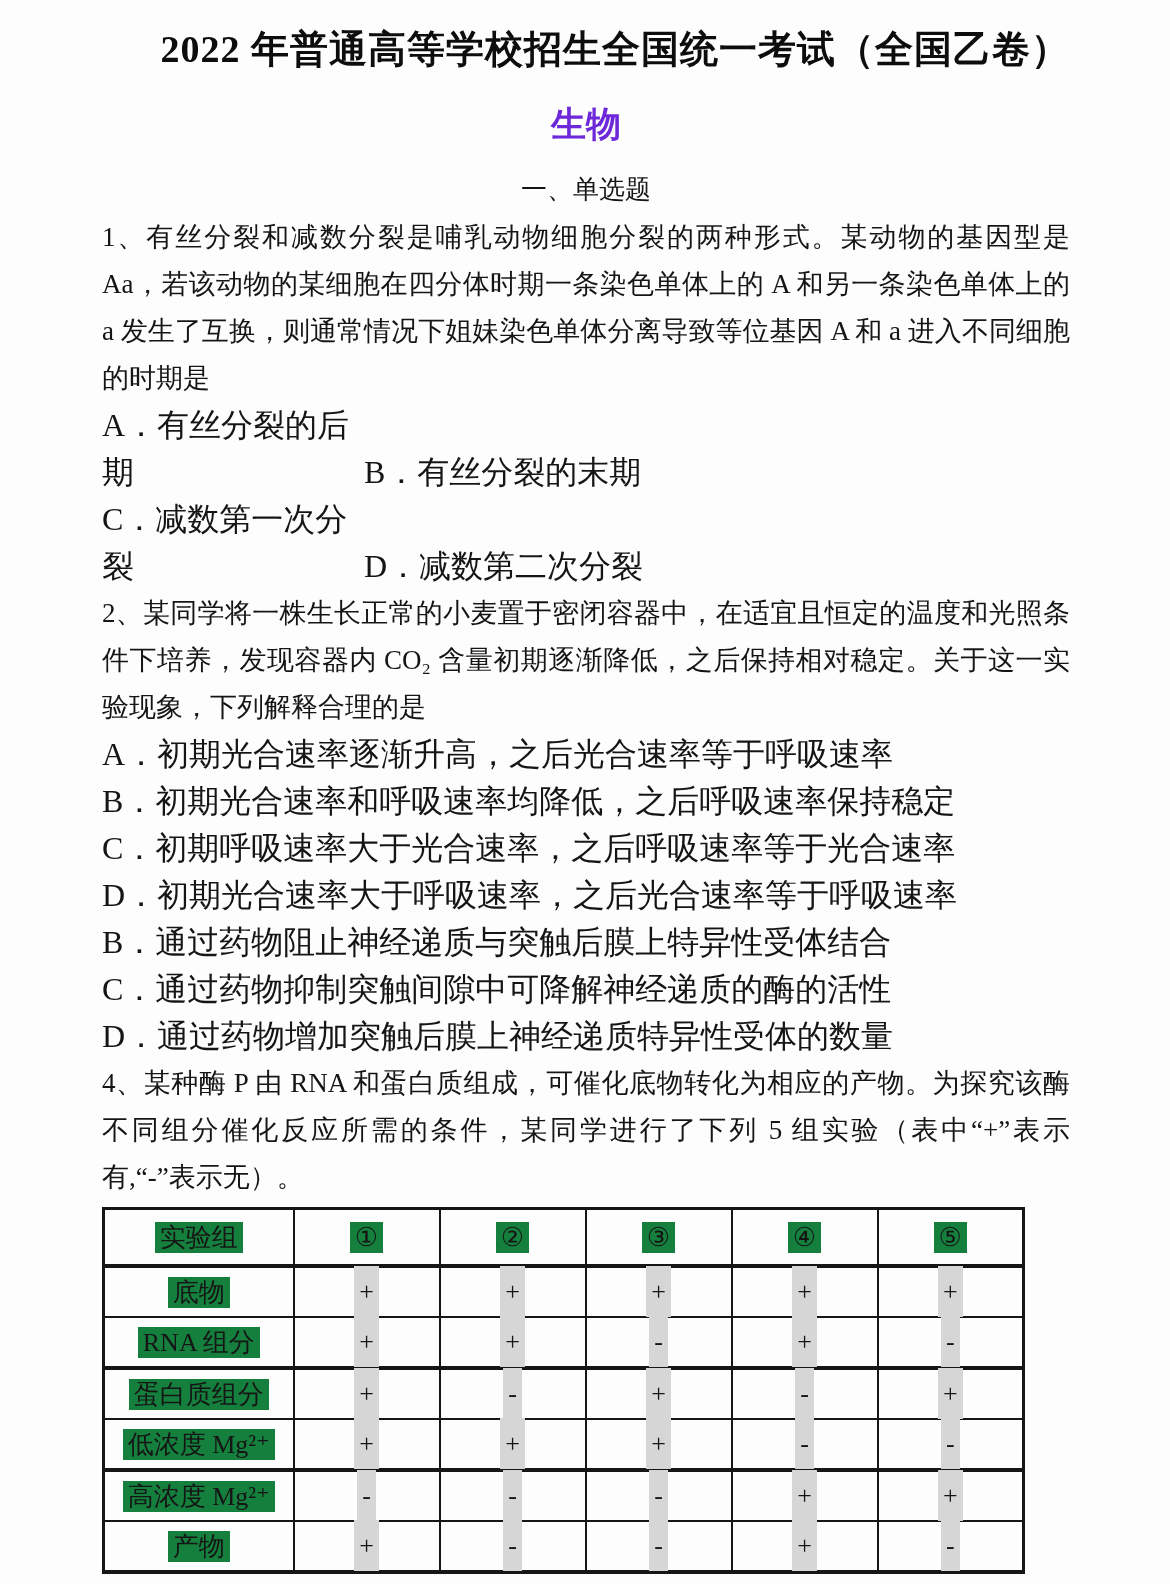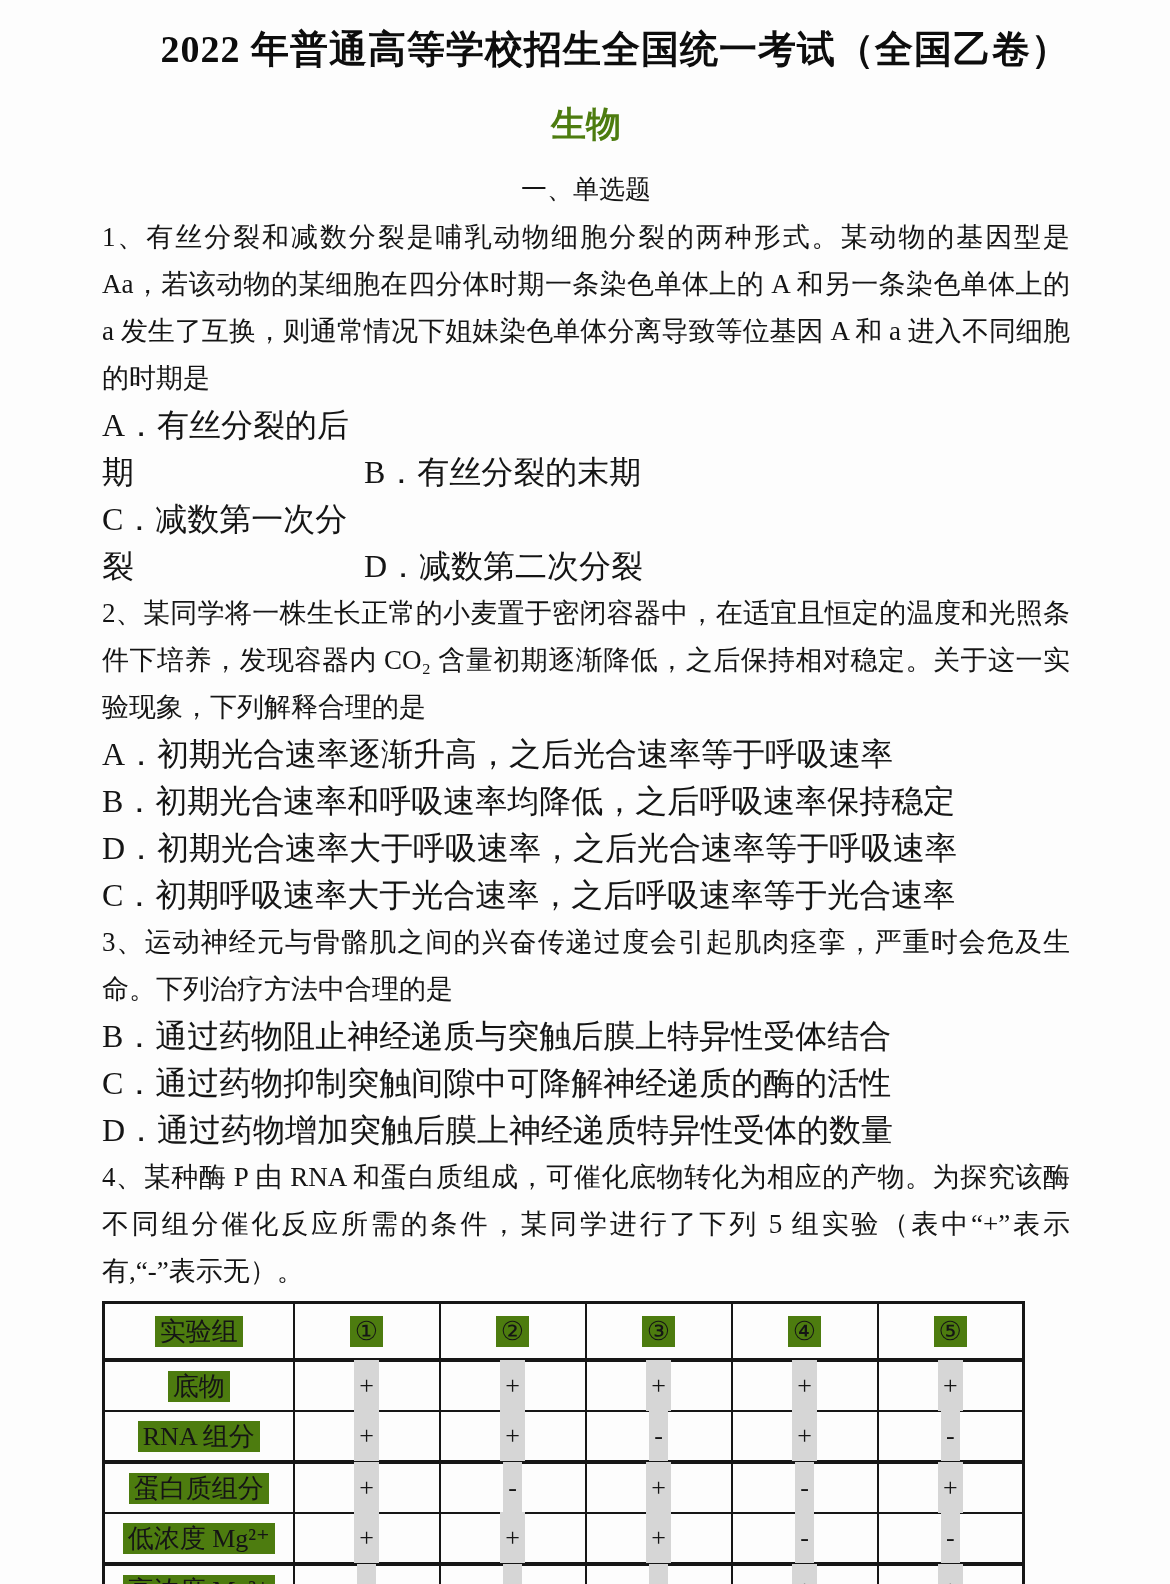--- a/index.html
+++ b/index.html
@@ -24,21 +24,21 @@
     font-size: 38px;
     font-weight: 700;
     letter-spacing: 1px;
     color: #0d0d0d;
   }
   h2.subtitle {
     margin: 26px 0 20px 0;
     text-align: center;
     font-size: 35px;
     font-weight: 700;
-    color: #4d7c0f;
+    color: #6d28d9;
   }
   p.section-heading {
     margin: 0 0 2px 0;
     font-size: 26px;
     line-height: 44px;
     text-align: center;
   }
   p.stem {
     margin: 0;
     font-size: 27px;
@@ -71,21 +71,21 @@
     font-weight: 400;
     padding: 0;
   }
   table.exp-table col.c-label { width: 190px; }
   table.exp-table col.c-grp   { width: 146px; }
   table.exp-table tr.head-row th { height: 54px; }
   table.exp-table tr.thick th,
   table.exp-table tr.thick td { border-bottom-width: 4px; }
   table.exp-table { border: 3px solid #161616; }
   .hl {
-    background: #4d7c0f;
+    background: #15803d;
     padding: 1px 5px;
   }
   .hl-sym {
     background: #d6d6d6;
     padding: 11px 5px;
     display: inline;
   }
 </style>
 </head>
 <body>
@@ -104,26 +104,25 @@
     </p>
     <p class="opt-line">
       <span class="opt-col-a">C．减数第一次分裂</span><span>D．减数第二次分裂</span>
     </p>
   </section>
 
   <section>
     <p class="stem">2、某同学将一株生长正常的小麦置于密闭容器中，在适宜且恒定的温度和光照条件下培养，发现容器内 CO₂ 含量初期逐渐降低，之后保持相对稳定。关于这一实验现象，下列解释合理的是</p>
     <p class="opt-line">A．初期光合速率逐渐升高，之后光合速率等于呼吸速率</p>
     <p class="opt-line">B．初期光合速率和呼吸速率均降低，之后呼吸速率保持稳定</p>
+    <p class="opt-line">C．初期呼吸速率大于光合速率，之后呼吸速率等于光合速率</p>
     <p class="opt-line">D．初期光合速率大于呼吸速率，之后光合速率等于呼吸速率</p>
-    <p class="opt-line">C．初期呼吸速率大于光合速率，之后呼吸速率等于光合速率</p>
-  </section>
-
-  <section>
-    <p class="stem">3、运动神经元与骨骼肌之间的兴奋传递过度会引起肌肉痉挛，严重时会危及生命。下列治疗方法中合理的是</p>
+  </section>
+
+  <section>
     <p class="opt-line">B．通过药物阻止神经递质与突触后膜上特异性受体结合</p>
     <p class="opt-line">C．通过药物抑制突触间隙中可降解神经递质的酶的活性</p>
     <p class="opt-line">D．通过药物增加突触后膜上神经递质特异性受体的数量</p>
   </section>
 
   <section>
     <p class="stem">4、某种酶 P 由 RNA 和蛋白质组成，可催化底物转化为相应的产物。为探究该酶不同组分催化反应所需的条件，某同学进行了下列 5 组实验（表中“+”表示有,“-”表示无）。</p>
 
     <table class="exp-table">
       <colgroup>

